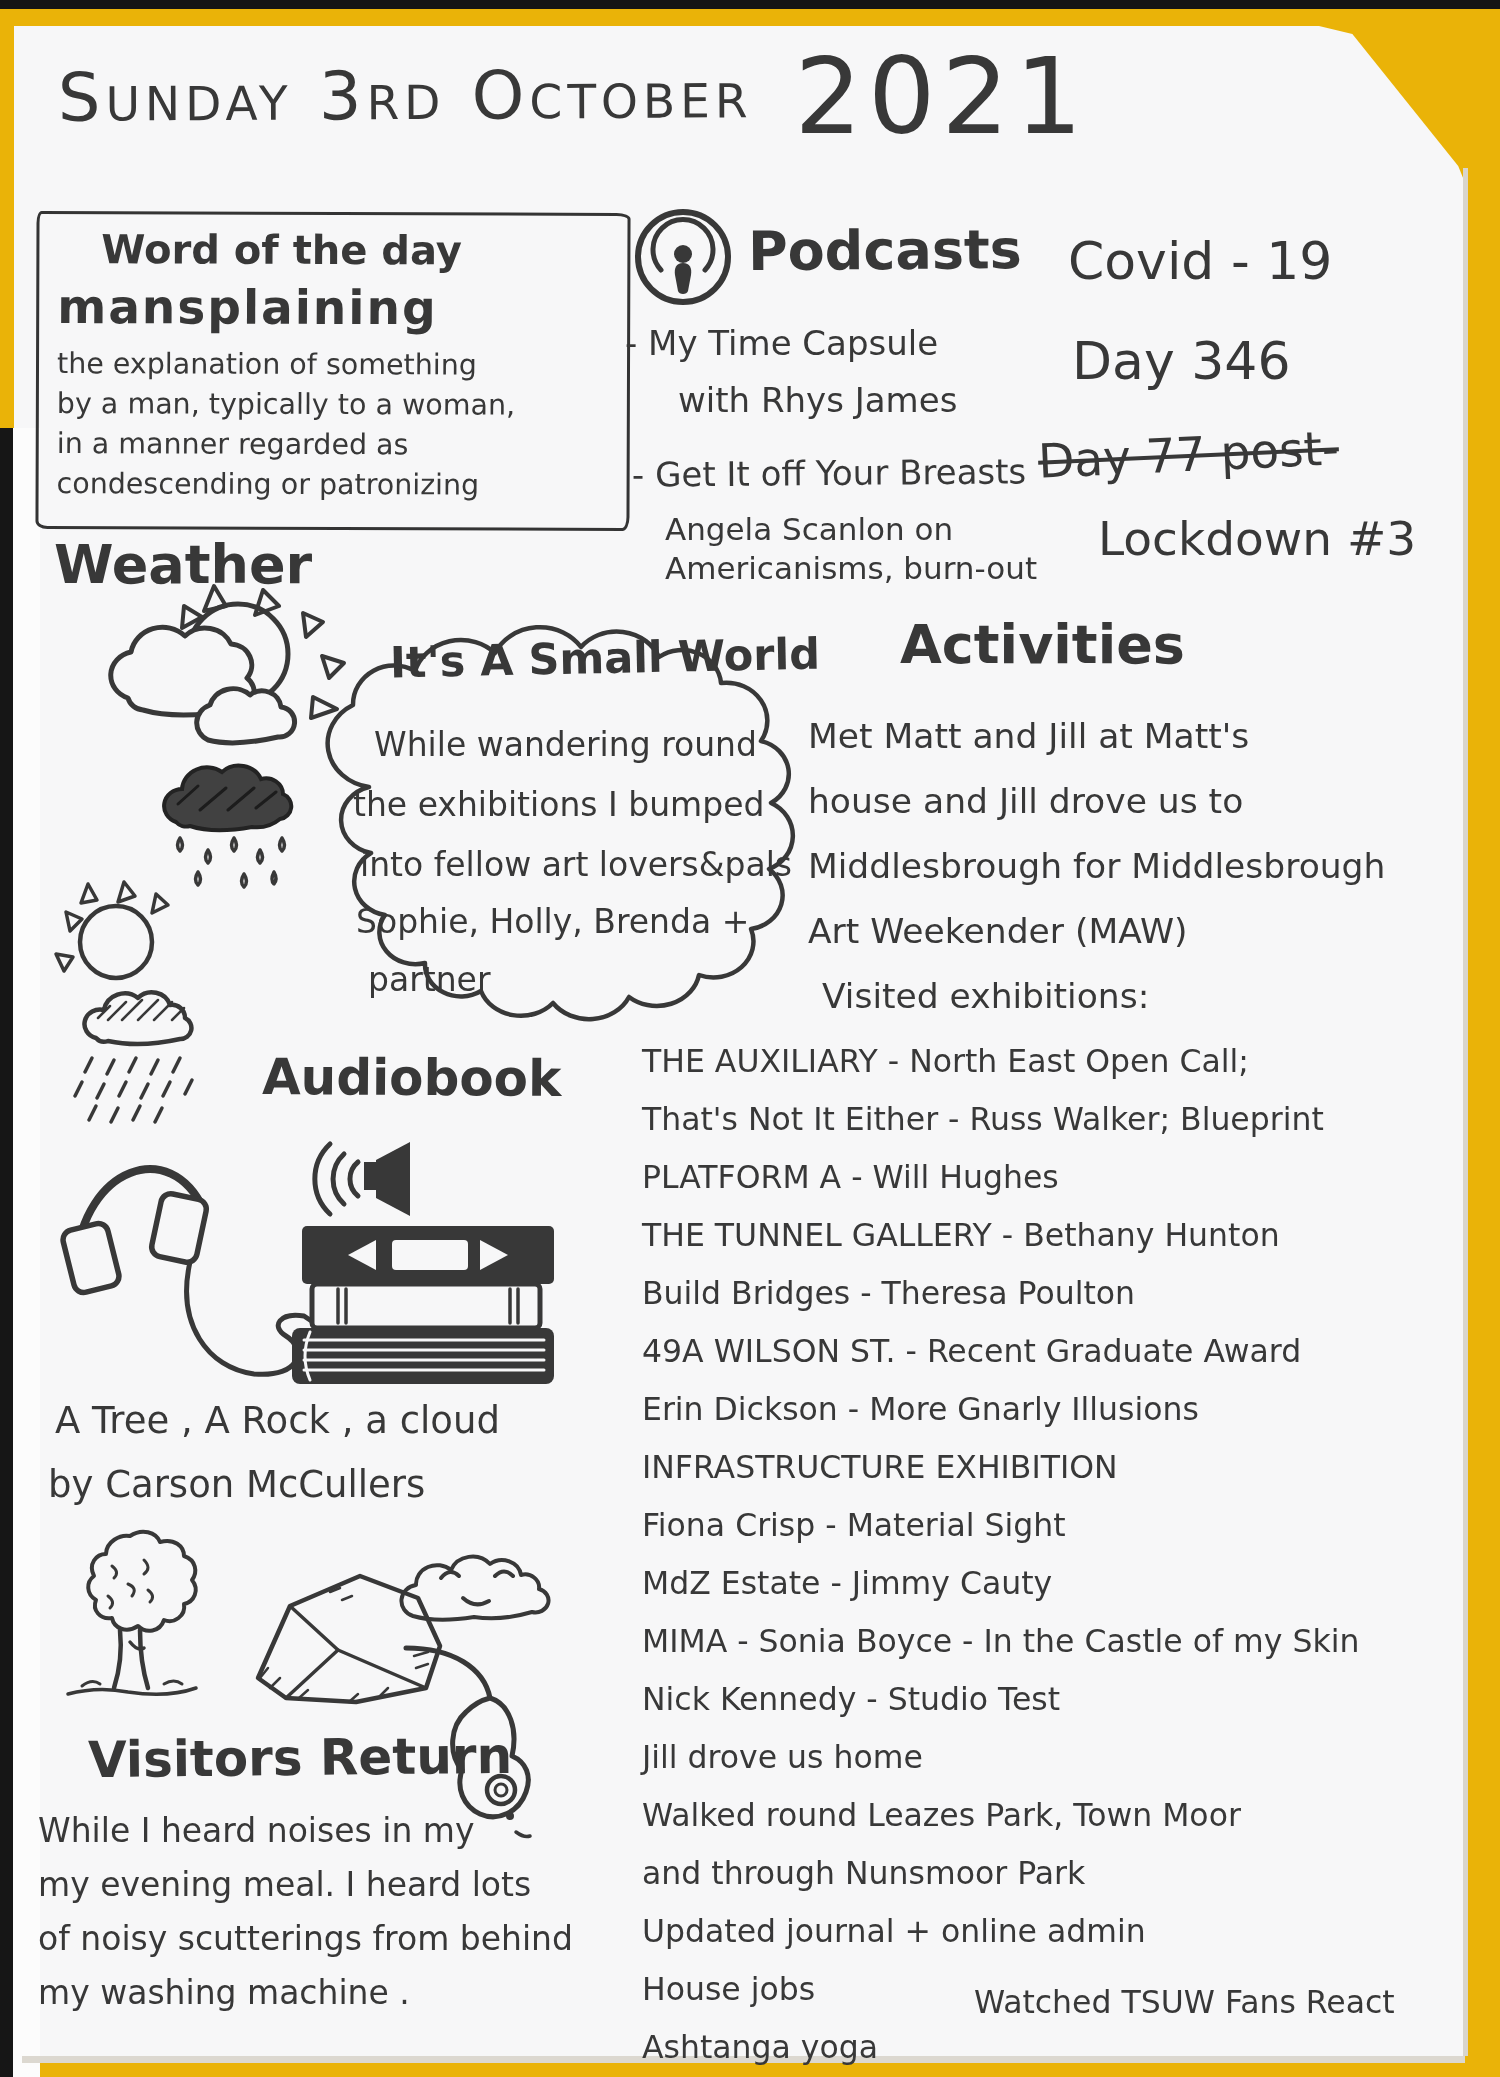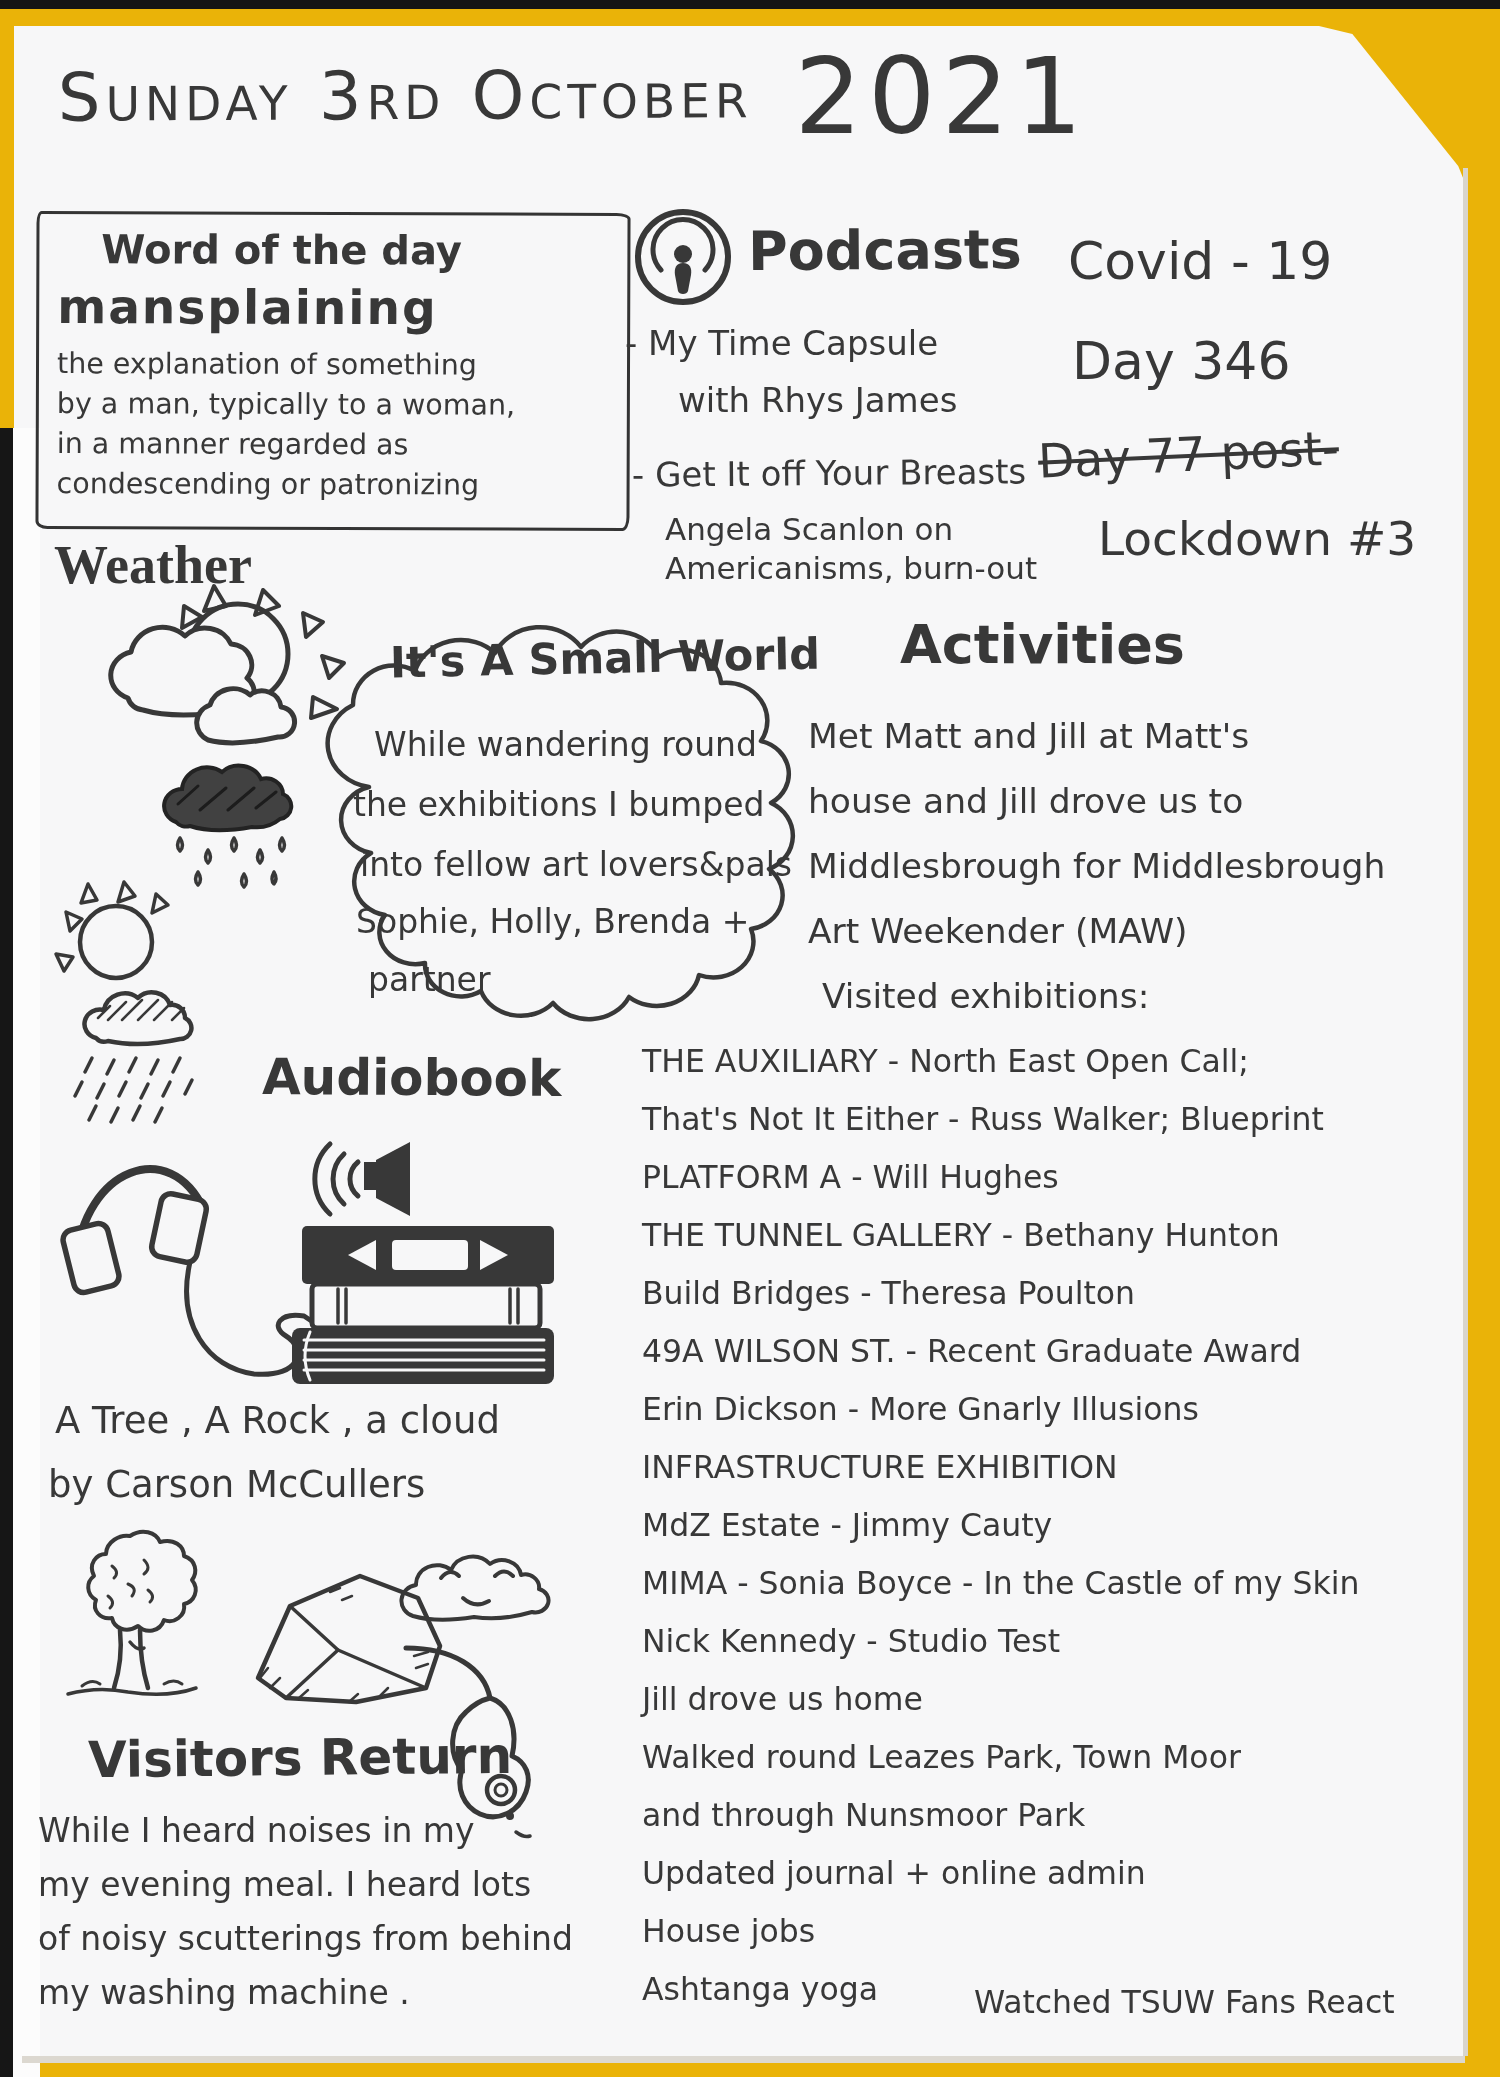--- a/index.html
+++ b/index.html
@@ -32,21 +32,21 @@
   
   #podcast-icon{left:632px;top:206px;}
   #podcasts-heading{left:748px;top:220px;font-size:54px;transform:rotate(-.4deg);}
   .podline{font-size:34px;}
   .podline-sm{font-size:31px;}
   
   .covid-line{font-size:52px;}
   .covid-line-sm{font-size:47px;}
   #covid-struck{text-decoration:line-through;text-decoration-thickness:4px;transform:rotate(-2.6deg);}
   
-  #weather-heading{left:54px;top:534px;font-size:54px;font-family:Liberation Serif, serif;}
+  #weather-heading{left:54px;top:534px;font-size:54px;}
   
   #bubble{left:308px;top:590px;width:530px;height:458px;}
   #sw-heading{left:82px;top:44px;font-size:43px;transform:rotate(-1.2deg);}
   .sw-line{font-size:33px;}
   
   #activities-heading{left:900px;top:614px;font-size:54px;}
   #activities-intro{left:808px;top:704px;font-size:34.5px;line-height:65px;}
   #activities-list{left:642px;top:1032px;font-size:31.5px;line-height:58px;}
   #activities-aside{left:974px;top:1984px;font-size:31.5px;}
   
@@ -206,20 +206,21 @@
   </div>
   <div id="activities-list" class="abs hand">
     <div>THE AUXILIARY - North East Open Call;</div>
     <div>That's Not It Either - Russ Walker; Blueprint</div>
     <div>PLATFORM A - Will Hughes</div>
     <div>THE TUNNEL GALLERY - Bethany Hunton</div>
     <div>Build Bridges - Theresa Poulton</div>
     <div>49A WILSON ST. - Recent Graduate Award</div>
     <div>Erin Dickson - More Gnarly Illusions</div>
     <div>INFRASTRUCTURE EXHIBITION</div>
+    <div>Fiona Crisp - Material Sight</div>
     <div>MdZ Estate - Jimmy Cauty</div>
     <div>MIMA - Sonia Boyce - In the Castle of my Skin</div>
     <div>Nick Kennedy - Studio Test</div>
     <div>Jill drove us home</div>
     <div>Walked round Leazes Park, Town Moor</div>
     <div>and through Nunsmoor Park</div>
     <div>Updated journal + online admin</div>
     <div>House jobs</div>
     <div>Ashtanga yoga</div>
   </div>

